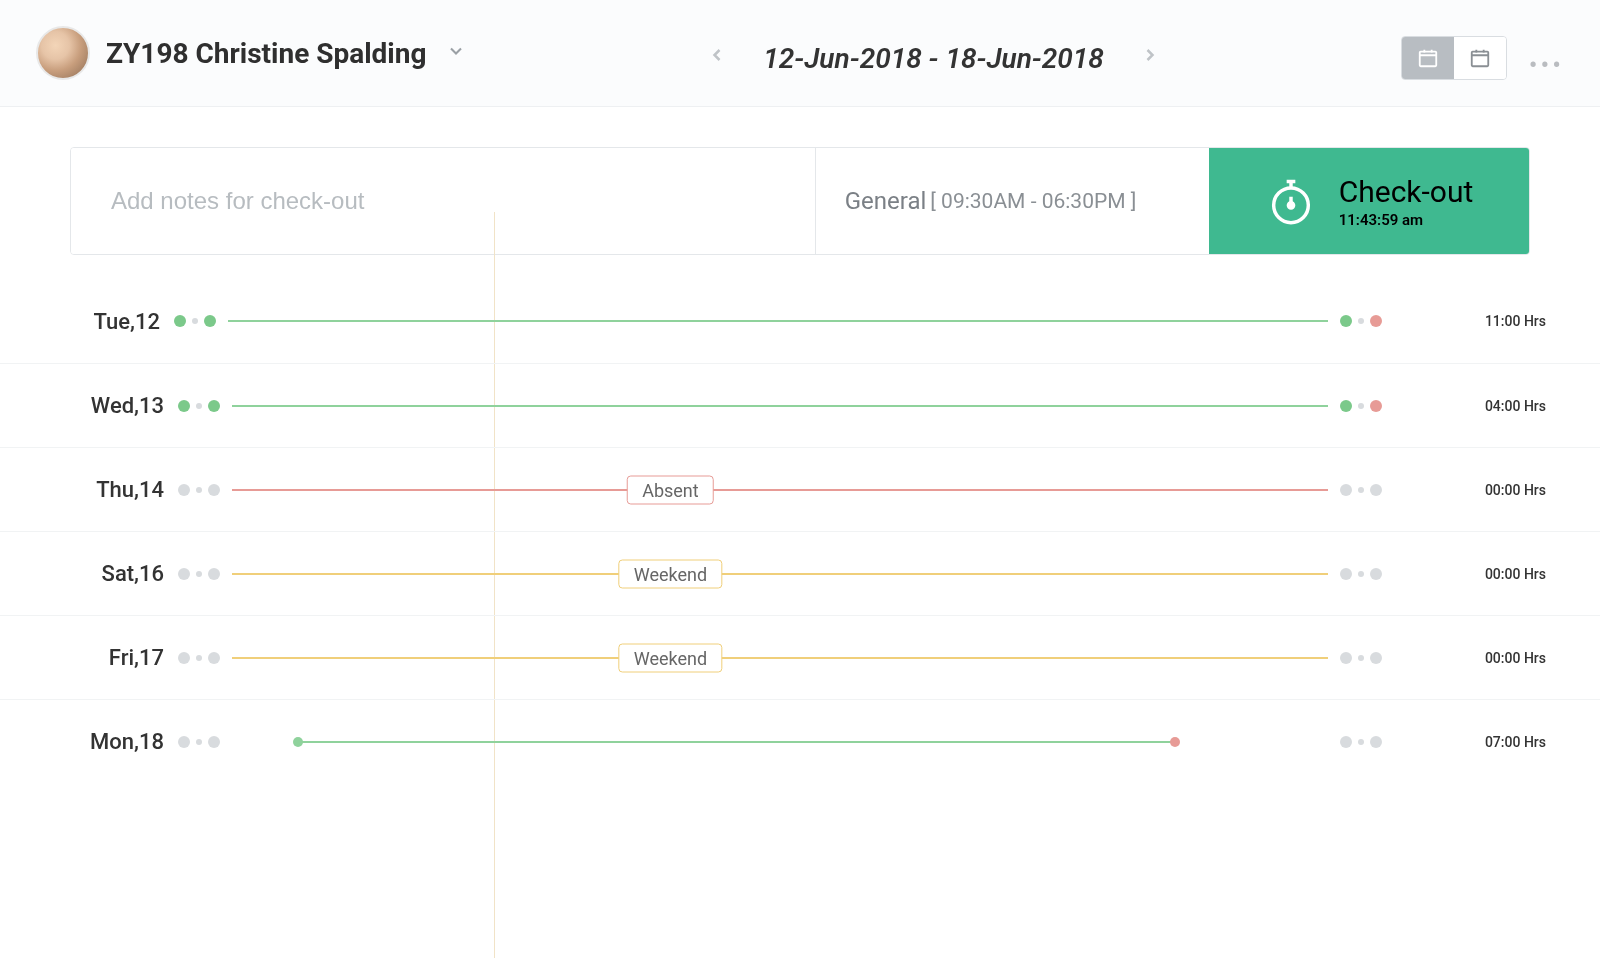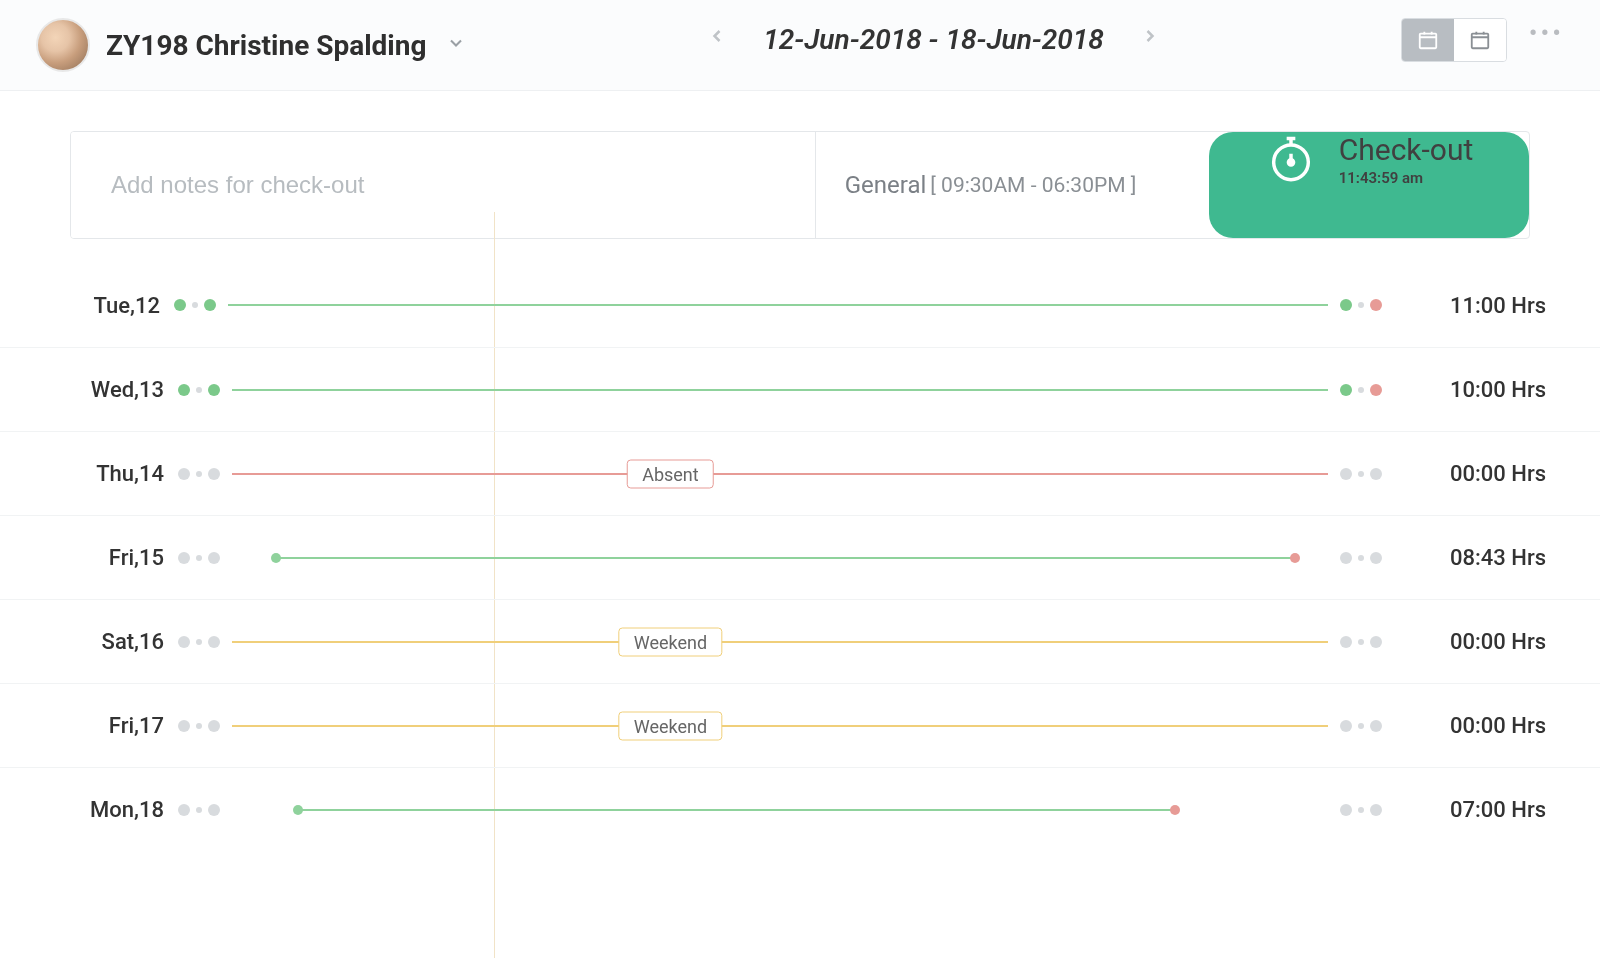--- a/index.html
+++ b/index.html
@@ -4,22 +4,22 @@
 <style>
   * { box-sizing: border-box; margin: 0; padding: 0; }
   body {
     font-family: -apple-system, BlinkMacSystemFont, "Segoe UI", Roboto, "Helvetica Neue", Arial, sans-serif;
     background: #fff;
     color: #333;
     width: 1600px;
   }
   .header {
     display: flex;
-    align-items: flex-start;
-    padding: 18px 36px;
+    align-items: flex-end;
+    padding: 26px 36px;
     border-bottom: 1px solid #eef0f2;
     background: #fbfcfd;
   }
   .user-section {
     display: flex;
     align-items: center;
     gap: 16px;
   }
   .avatar {
     width: 54px;
@@ -112,26 +112,26 @@
     display: flex;
     align-items: center;
     justify-content: center;
     gap: 4px;
   }
   .shift-name { font-size: 24px; color: #7b8086; }
   .shift-hours { font-size: 21px; color: #8a8f94; }
   .checkout-btn {
     width: 320px;
     background: #3fb990;
-    color: #404040;
-    display: flex;
+    color: #000000;
+    display: flex;
+    align-items: center;
     justify-content: center;
     gap: 22px;
     cursor: pointer;
-    border-radius: 24px;
   }
   .stopwatch-icon svg { display:block; }
   .checkout-text { display:flex; flex-direction:column; align-items:flex-start;}
   .checkout-label { font-size: 30px; font-weight:400; }
   .checkout-time { font-size: 15px; font-weight:600; margin-top:2px; }
 
   .rows { }
   .day-row {
     display: flex;
     align-items: center;
@@ -196,21 +196,21 @@
     padding: 3px 14px;
     font-size: 18px;
     color: #666;
   }
   .badge.absent  { border-color: #e79b96; }
   .badge.weekend { border-color: #f0cf7a; }
 
   .hours-label {
     width: 150px;
     text-align: right;
-    font-size: 22px;
+    font-size: 14px;
     color: #333;
     font-weight: 500;
   }
 
   .time-marker {
     position: absolute;
     left: 494px;
     top: 212px;
     bottom: 0;
     width: 1px;
@@ -326,58 +326,39 @@
         <div class="dot-lg green"></div>
       </div>
       <div class="track">
         <div class="line green-line" style="left: 0%; right: 0%;"></div>
       </div>
       <div class="dots-right">
         <div class="dot-lg green"></div>
         <div class="dot-sm grey"></div>
         <div class="dot-lg red"></div>
       </div>
-      <div class="hours-label">10:00 Hrs</div>
+      <div class="hours-label">04:00 Hrs</div>
     </div>
     <div class="day-row">
       <div class="day-label">Thu,14</div>
       <div class="dots-left">
         <div class="dot-lg grey"></div>
         <div class="dot-sm grey"></div>
         <div class="dot-lg grey"></div>
       </div>
       <div class="track">
         <div class="line red-line" style="left: 0%; right: 0%;"></div>
         <div class="badge absent" style="left: 40%;">Absent</div>
       </div>
       <div class="dots-right">
         <div class="dot-lg grey"></div>
         <div class="dot-sm grey"></div>
         <div class="dot-lg grey"></div>
       </div>
       <div class="hours-label">00:00 Hrs</div>
-    </div>
-    <div class="day-row">
-      <div class="day-label">Fri,15</div>
-      <div class="dots-left">
-        <div class="dot-lg grey"></div>
-        <div class="dot-sm grey"></div>
-        <div class="dot-lg grey"></div>
-      </div>
-      <div class="track">
-        <div class="line green-line" style="left: 4%; right: 3%;"></div>
-        <div class="cap" style="left: 4%; background: rgb(143, 210, 156);"></div>
-        <div class="cap end" style="right: 3%; background: rgb(231, 155, 150);"></div>
-      </div>
-      <div class="dots-right">
-        <div class="dot-lg grey"></div>
-        <div class="dot-sm grey"></div>
-        <div class="dot-lg grey"></div>
-      </div>
-      <div class="hours-label">08:43 Hrs</div>
     </div>
     <div class="day-row">
       <div class="day-label">Sat,16</div>
       <div class="dots-left">
         <div class="dot-lg grey"></div>
         <div class="dot-sm grey"></div>
         <div class="dot-lg grey"></div>
       </div>
       <div class="track">
         <div class="line yellow-line" style="left: 0%; right: 0%;"></div>

